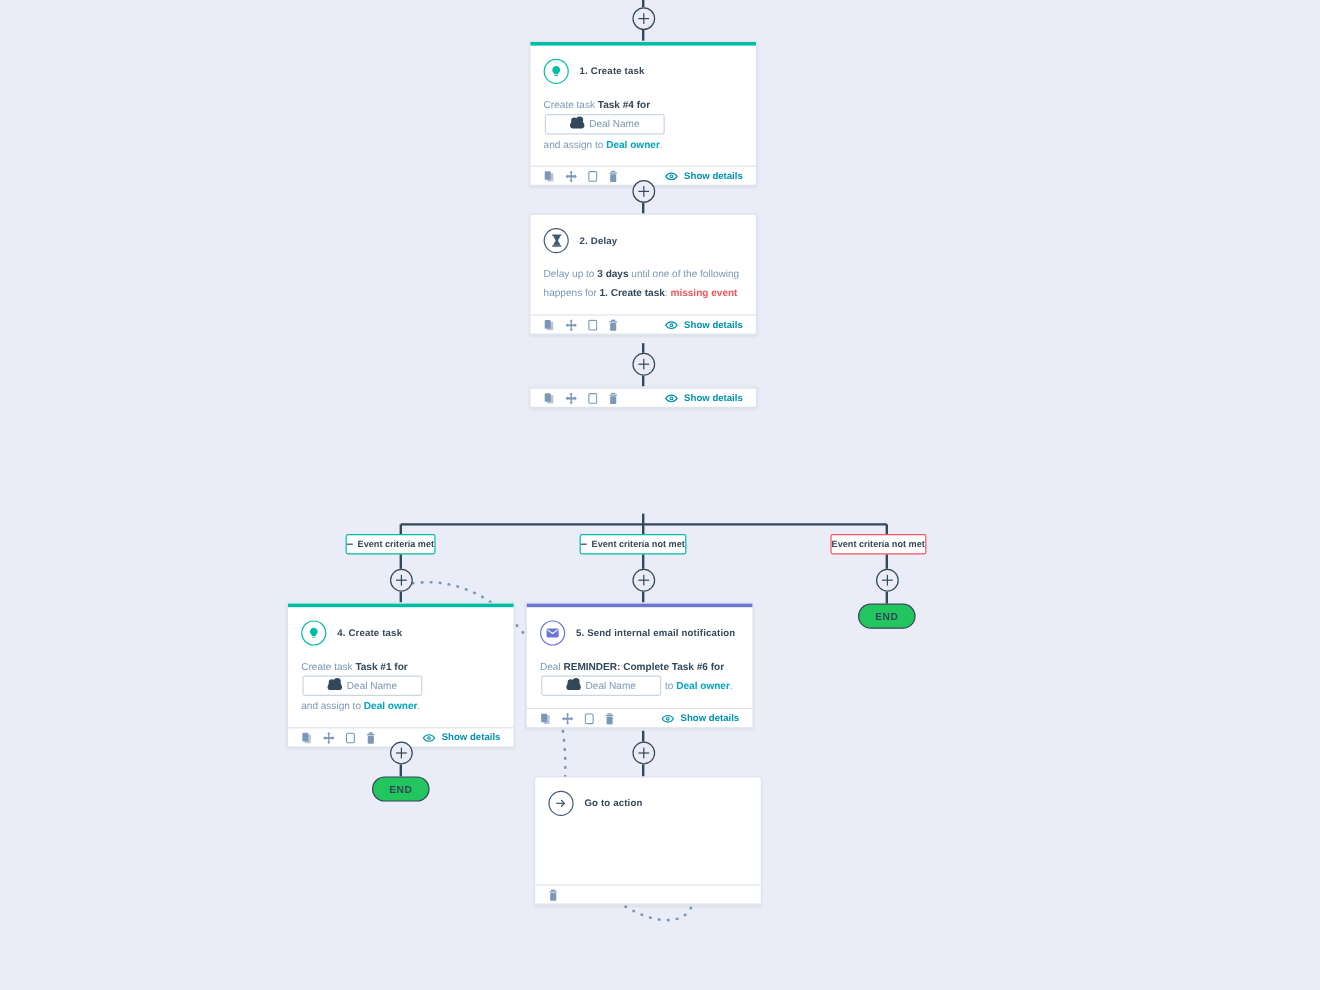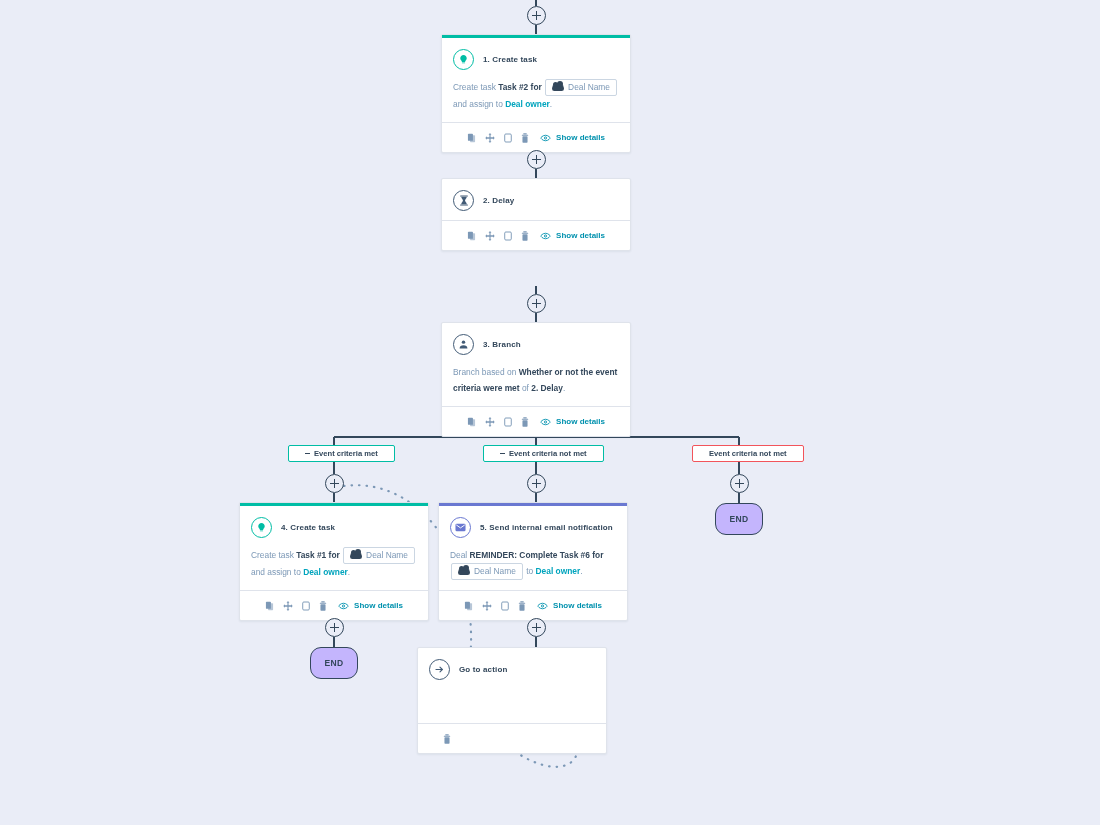--- a/index.html
+++ b/index.html
@@ -24,23 +24,23 @@
     z-index: 6; cursor: pointer;
   }
   .plus::before, .plus::after {
     content: ""; position: absolute; background: #33475b;
   }
   .plus::before { width: 9px; height: 1.6px; }
   .plus::after  { width: 1.6px; height: 9px; }
 
   
   .endpill {
-    position: absolute; width: 48px; height: 32px;
+    position: absolute; width: 48px; height: 21px;
     border: 1.5px solid #33475b; border-radius: 11px;
-    background: #c4b5fd; color: #33475b;
+    background: #22c55e; color: #33475b;
     font-size: 8.5px; font-weight: 700; letter-spacing: .4px;
     display: flex; align-items: center; justify-content: center;
     z-index: 6;
     text-align: center;
   }
 
   
   .card {
     position: absolute;
     background: #ffffff;
@@ -74,56 +74,56 @@
     font-size: 8.4px; line-height: 16px; color: #7c98b6;
     padding-bottom: 10px;
   }
   .desc b { color: #33475b; font-weight: 700; }
   .desc .teal { color: #00a4bd; font-weight: 700; }
   .desc .red  { color: #f2545b; font-weight: 700; }
 
   .chip {
     display: inline-flex; align-items: center; gap: 4px;
     border: 1px solid #cbd6e2; border-radius: 2px;
-    background: #fff; padding: 1px 6px; vertical-align: middle;
+    background: #fff; padding: 1px 20px; vertical-align: middle;
     color: #7c98b6; font-size: 8.4px; line-height: 13px;
     margin: 0 1px;
   }
   .chip .cloud {
     width: 12px; height: 7px; background: #33475b;
     border-radius: 6px 6px 3px 3px; position: relative; flex: 0 0 auto;
   }
   .chip .cloud::before {
     content:""; position:absolute; left:1px; top:-2.5px;
     width:5px; height:5px; border-radius:50%; background:#33475b;
   }
   .chip .cloud::after {
     content:""; position:absolute; right:1px; top:-3.5px;
     width:6px; height:6px; border-radius:50%; background:#33475b;
   }
 
   .cardfoot {
     border-top: 1px solid #dfe3eb;
-    height: 30px; display: flex; align-items: center;
-    padding: 0 25px; justify-content: space-between;
+    height: 16px; display: flex; align-items: center;
+    padding: 0 11px; justify-content: space-between;
   }
   .foot-icons { display: flex; align-items: center; gap: 9px; }
   .ficon { color: #7c98b6; display: flex; align-items: center; cursor: pointer; }
   .ficon svg { display: block; }
   .showdet {
     display: flex; align-items: center; gap: 5px;
     color: #0091ae; font-size: 8px; font-weight: 700; cursor: pointer;
   }
   .showdet svg { display:block; }
 
   
   .blabel {
     position: absolute; height: 17px;
     display: flex; align-items: center; gap: 4px;
-    padding: 0 16px; border-radius: 2px;
+    padding: 0 0; border-radius: 2px;
     background: #ffffff; font-size: 7.6px; font-weight: 700;
     color: #33475b; z-index: 6; white-space: nowrap;
   }
   .blabel.ok  { border: 1.2px solid #00bda5; }
   .blabel.bad { border: 1.2px solid #f2545b; }
   .blabel .dash {
     width: 5px; height: 1.4px; background: #33475b; display:inline-block;
   }
 </style>
 </head>
@@ -198,21 +198,21 @@
       <div class="cardhead">
         <span class="badge green">
           <svg width="11" height="11" viewBox="0 0 16 16" fill="currentColor">
             <path d="M8 1.5c-2.6 0-4.7 2.1-4.7 4.7 0 1.7.9 3.1 2.2 4v1.3h5V10.2c1.3-.9 2.2-2.3 2.2-4C12.7 3.6 10.6 1.5 8 1.5z"></path>
             <rect x="5.6" y="12.4" width="4.8" height="1.2" rx=".6"></rect>
           </svg>
         </span>
         <span class="card-title">1. Create task</span>
       </div>
       <div class="desc">
-        <span>Create task </span><b>Task #2 for</b>
+        <span>Create task </span><b>Task #4 for</b>
         <span class="chip">
           <span class="cloud"></span>
           <span>Deal Name</span>
         </span><br>
         <span>and assign to </span><span class="teal">Deal owner</span><span>.</span>
       </div>
     </div>
     <div class="cardfoot">
       <div class="foot-icons">
         <span class="ficon">
@@ -254,20 +254,23 @@
       <div class="cardhead">
         <span class="badge blue">
           <svg width="10" height="11" viewBox="0 0 12 14" fill="currentColor">
             <rect x="1" y=".6" width="10" height="1.4" rx=".7"></rect>
             <rect x="1" y="12" width="10" height="1.4" rx=".7"></rect>
             <path d="M2.5 2.2h7c0 2.3-2.2 3.3-2.2 4.8s2.2 2.5 2.2 4.8h-7c0-2.3 2.2-3.3 2.2-4.8S2.5 4.5 2.5 2.2z"></path>
           </svg>
         </span>
         <span class="card-title">2. Delay</span>
       </div>
+      <div class="desc">
+        <span>Delay up to </span><b>3 days</b><span> until one of the following happens for </span><b>1. Create task</b><span>: </span><span class="red">missing event</span>
+      </div>
     </div>
     <div class="cardfoot">
       <div class="foot-icons">
         <span class="ficon">
             <svg width="9" height="10" viewBox="0 0 12 14" fill="currentColor">
               <rect x="1" y="1" width="7" height="10" rx="1"></rect>
               <rect x="4" y="3" width="7" height="10" rx="1" opacity=".55"></rect>
             </svg>
           </span>
         <span class="ficon">
@@ -292,34 +295,20 @@
         <svg width="11" height="8" viewBox="0 0 16 10" fill="none" stroke="currentColor" stroke-width="1.3">
             <path d="M1 5s2.6-4 7-4 7 4 7 4-2.6 4-7 4S1 5 1 5z"></path>
             <circle cx="8" cy="5" r="1.6"></circle>
           </svg>
         <span>Show details</span>
       </div>
     </div>
   </div>
 
   <div class="card plain" style="left:441px; top:322px; width:190px;">
-    <div class="body">
-      <div class="cardhead">
-        <span class="badge blue">
-          <svg width="11" height="11" viewBox="0 0 14 14" fill="currentColor">
-            <circle cx="7" cy="4" r="2.2"></circle>
-            <path d="M2 12c0-2.4 2.2-4 5-4s5 1.6 5 4z"></path>
-          </svg>
-        </span>
-        <span class="card-title">3. Branch</span>
-      </div>
-      <div class="desc">
-        <span>Branch based on </span><b>Whether or not the event criteria were met</b><span> of </span><b>2. Delay</b><span>.</span>
-      </div>
-    </div>
     <div class="cardfoot">
       <div class="foot-icons">
         <span class="ficon">
             <svg width="9" height="10" viewBox="0 0 12 14" fill="currentColor">
               <rect x="1" y="1" width="7" height="10" rx="1"></rect>
               <rect x="4" y="3" width="7" height="10" rx="1" opacity=".55"></rect>
             </svg>
           </span>
         <span class="ficon">
             <svg width="10" height="10" viewBox="0 0 14 14" fill="currentColor">
@@ -455,21 +444,21 @@
       <div class="showdet">
         <svg width="11" height="8" viewBox="0 0 16 10" fill="none" stroke="currentColor" stroke-width="1.3">
             <path d="M1 5s2.6-4 7-4 7 4 7 4-2.6 4-7 4S1 5 1 5z"></path>
             <circle cx="8" cy="5" r="1.6"></circle>
           </svg>
         <span>Show details</span>
       </div>
     </div>
   </div>
 
-  <div class="card plain" style="left:417px; top:647px; width:190px; height:107px;">
+  <div class="card plain" style="left:445px; top:647px; width:190px; height:107px;">
     <div class="body">
       <div class="cardhead">
         <span class="badge blue">
           <svg width="11" height="11" viewBox="0 0 14 14" fill="none" stroke="currentColor" stroke-width="1.4" stroke-linecap="round" stroke-linejoin="round">
             <path d="M2.5 7h8"></path>
               <path d="M7.6 4l3 3-3 3"></path>
           </svg>
         </span>
         <span class="card-title">Go to action</span>
       </div>

